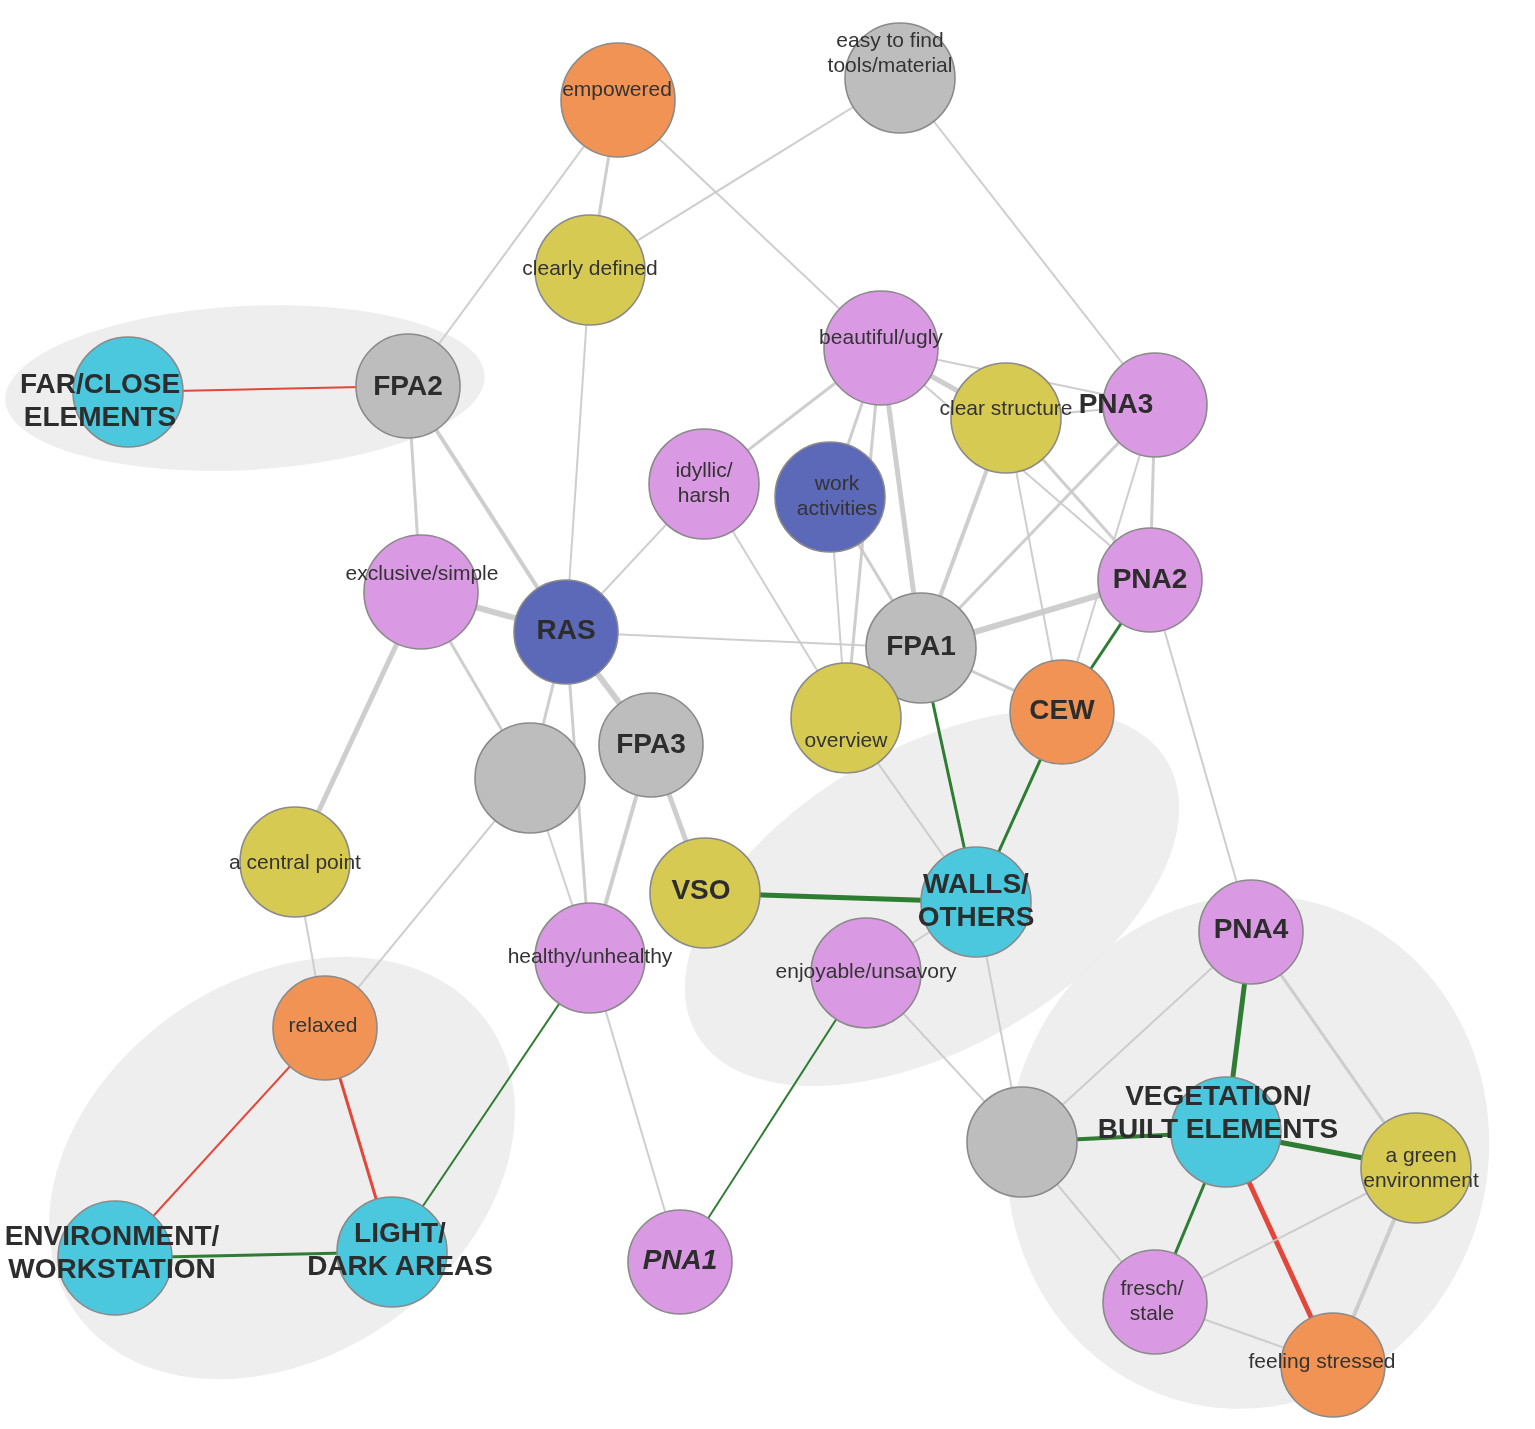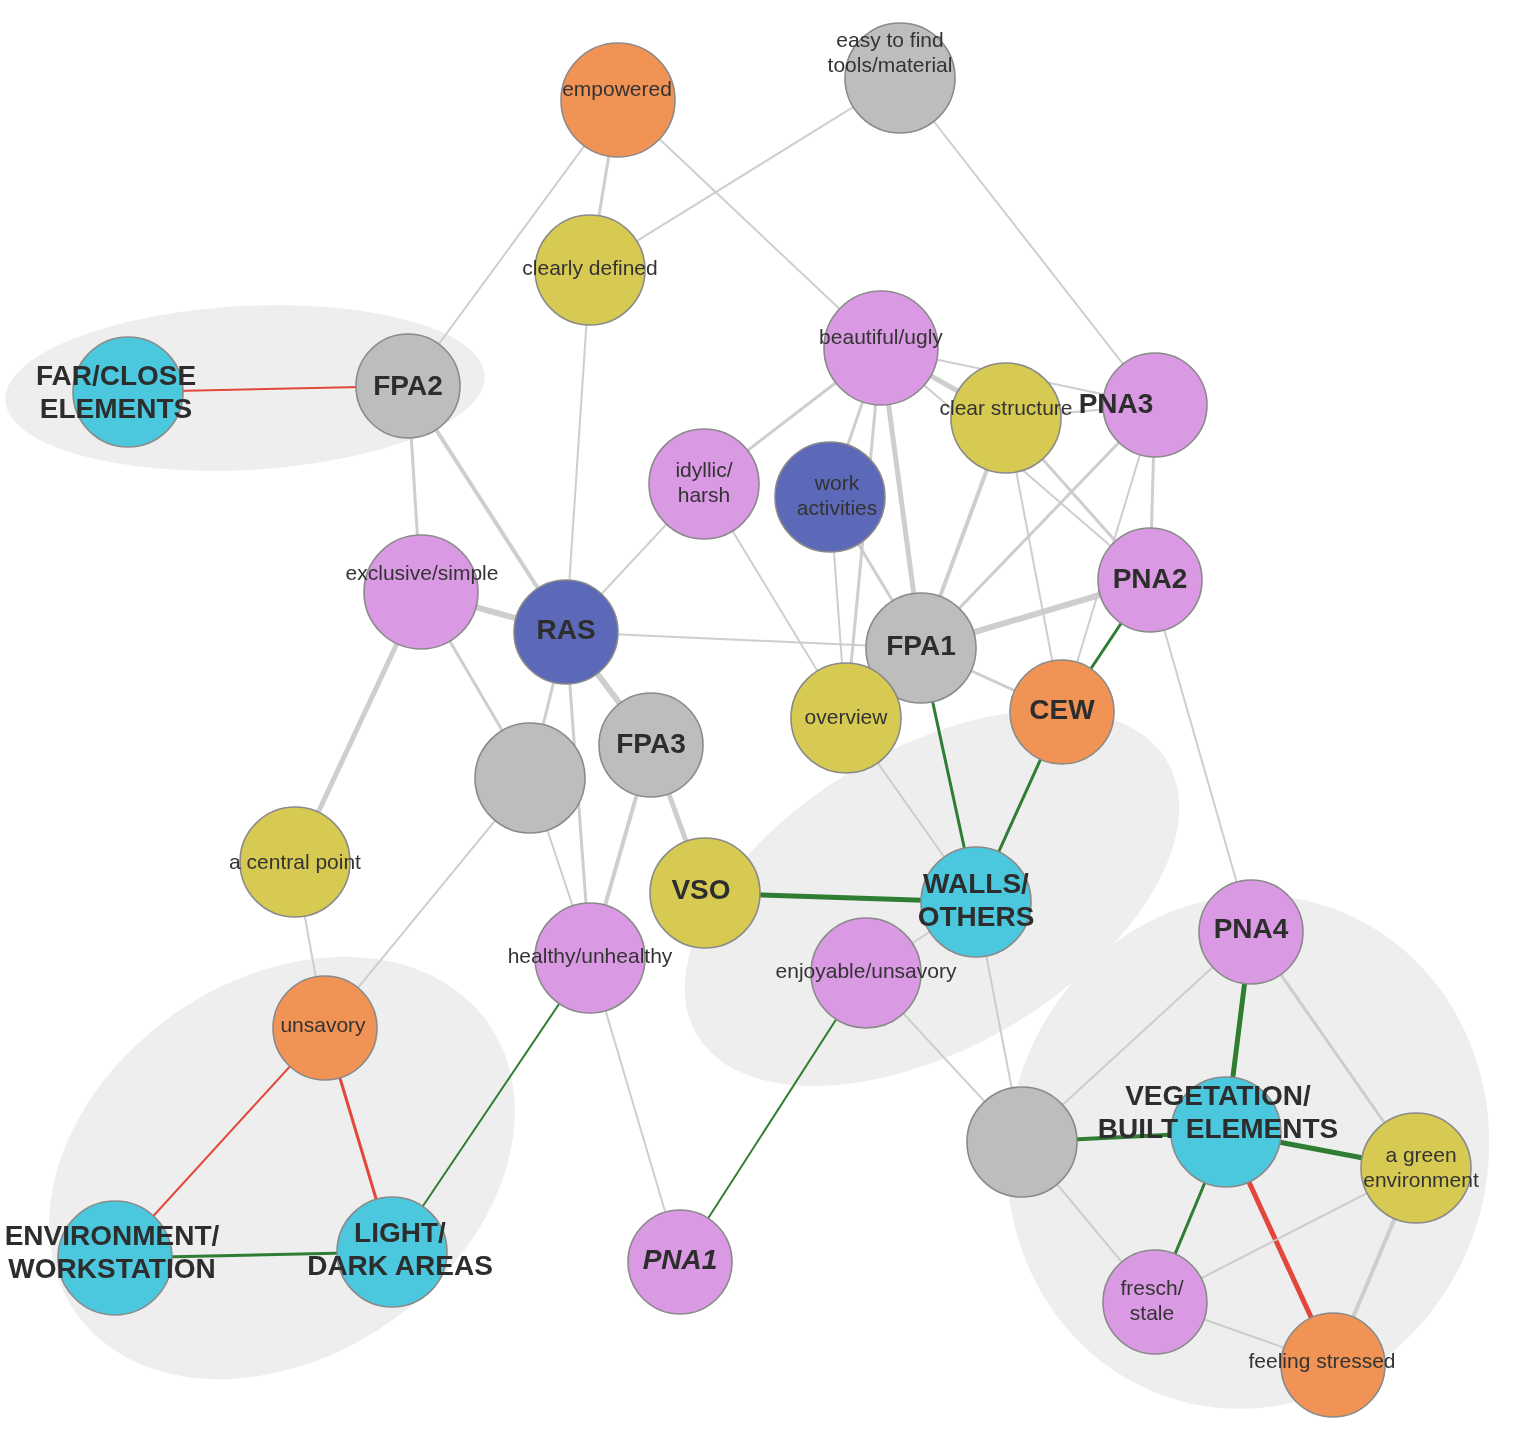--- a/index.html
+++ b/index.html
@@ -141,42 +141,42 @@
       <circle cx="1333" cy="1365" r="52" fill="#f09355" stroke="#8a8a8a" stroke-width="1.6"></circle>
     </svg>
   <div id="labels">
       <div class="node-label" style="left: 617px; top: 89px;">empowered</div>
       <div class="node-label" style="left: 890px; top: 53px;">easy to find
 tools/material</div>
       <div class="node-label" style="left: 590px; top: 268px;">clearly defined</div>
       <div class="node-label" style="left: 881px; top: 337px;">beautiful/ugly</div>
       <div class="node-label" style="left: 1006px; top: 408px;">clear structure</div>
       <div class="node-label bold" style="left: 1116px; top: 404px;">PNA3</div>
-      <div class="node-label bold" style="left: 100px; top: 392px; margin-left: 16px;">FAR/CLOSE
+      <div class="node-label bold" style="left: 100px; top: 400px;">FAR/CLOSE
 ELEMENTS</div>
       <div class="node-label bold" style="left: 408px; top: 386px;">FPA2</div>
       <div class="node-label" style="left: 704px; top: 483px;">idyllic/
 harsh</div>
       <div class="node-label" style="left: 837px; top: 496px;">work
 activities</div>
       <div class="node-label bold" style="left: 1150px; top: 579px;">PNA2</div>
       <div class="node-label" style="left: 422px; top: 573px;">exclusive/simple</div>
       <div class="node-label bold" style="left: 566px; top: 630px;">RAS</div>
       <div class="node-label bold" style="left: 921px; top: 646px;">FPA1</div>
       <div class="node-label bold" style="left: 1062px; top: 710px;">CEW</div>
-      <div class="node-label" style="left: 846px; top: 717px;">overview</div>
+      <div class="node-label" style="left: 846px; top: 740px;">overview</div>
       <div class="node-label bold" style="left: 651px; top: 744px;">FPA3</div>
       <div class="node-label" style="left: 295px; top: 862px;">a central point</div>
       <div class="node-label bold" style="left: 701px; top: 890px;">VSO</div>
       <div class="node-label bold" style="left: 976px; top: 900px;">WALLS/
 OTHERS</div>
       <div class="node-label" style="left: 590px; top: 956px; text-align: right;">healthy/unhealthy</div>
       <div class="node-label" style="left: 866px; top: 971px;">enjoyable/unsavory</div>
       <div class="node-label bold" style="left: 1251px; top: 929px;">PNA4</div>
-      <div class="node-label" style="left: 323px; top: 1025px;">unsavory</div>
+      <div class="node-label" style="left: 323px; top: 1025px;">relaxed</div>
       <div class="node-label bold" style="left: 1218px; top: 1112px;">VEGETATION/
 BUILT ELEMENTS</div>
       <div class="node-label" style="left: 1421px; top: 1168px;">a green
 environment</div>
       <div class="node-label bold" style="left: 400px; top: 1249px;">LIGHT/
 DARK AREAS</div>
       <div class="node-label bold" style="left: 112px; top: 1252px;">ENVIRONMENT/
 WORKSTATION</div>
       <div class="node-label bold" style="left: 680px; top: 1260px; font-style: italic;">PNA1</div>
       <div class="node-label" style="left: 1152px; top: 1301px;">fresch/

